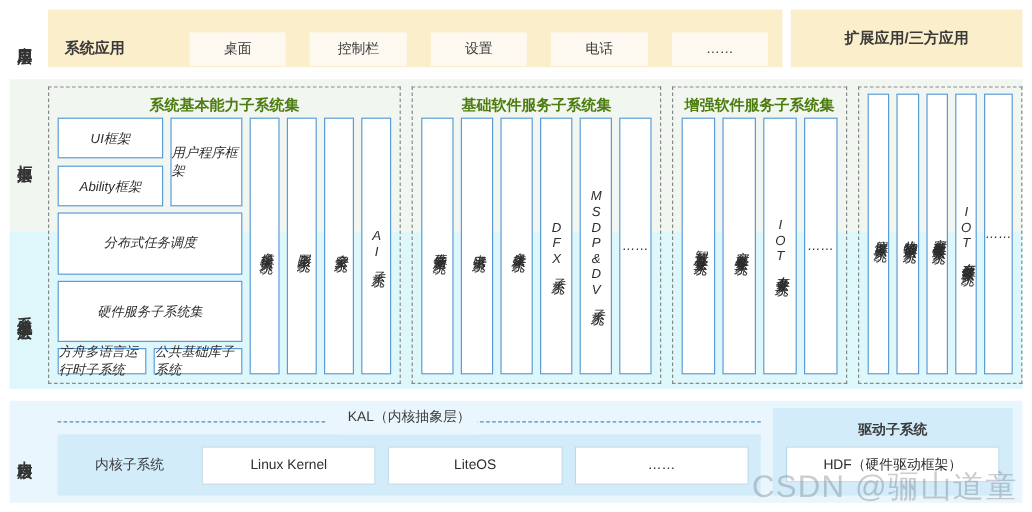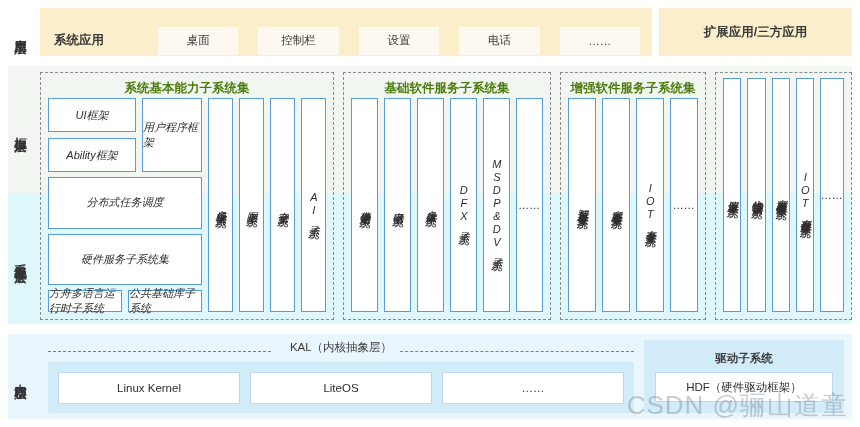--- a/index.html
+++ b/index.html
@@ -249,20 +249,21 @@
 
   <div class="band" id="kernel-band"></div>
   <div class="band-label" id="kernel-label">内核层</div>
 
   <div class="kernel-main">
     <div class="kal-wrap">
       <div class="kal-line">
         <span class="kal-text">KAL（内核抽象层）</span>
       </div>
       <div class="kernel-row">
+        <div class="kernel-sub-title">内核子系统</div>
         <div class="kernel-item">Linux Kernel</div>
         <div class="kernel-item">LiteOS</div>
         <div class="kernel-item">……</div>
       </div>
     </div>
 
     <div class="driver-wrap">
       <div class="driver-title">驱动子系统</div>
       <div class="driver-item">HDF（硬件驱动框架）</div>
     </div>

